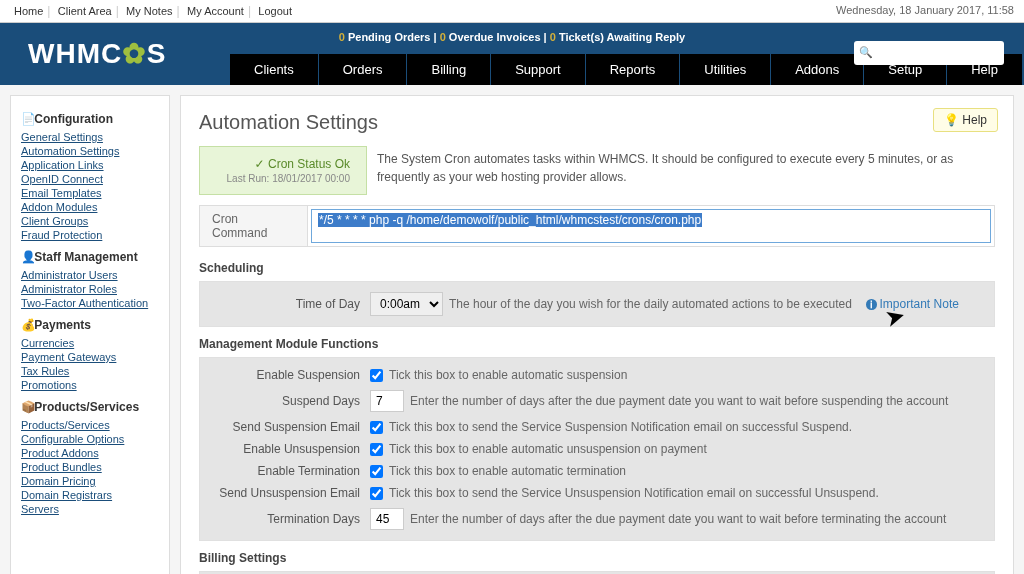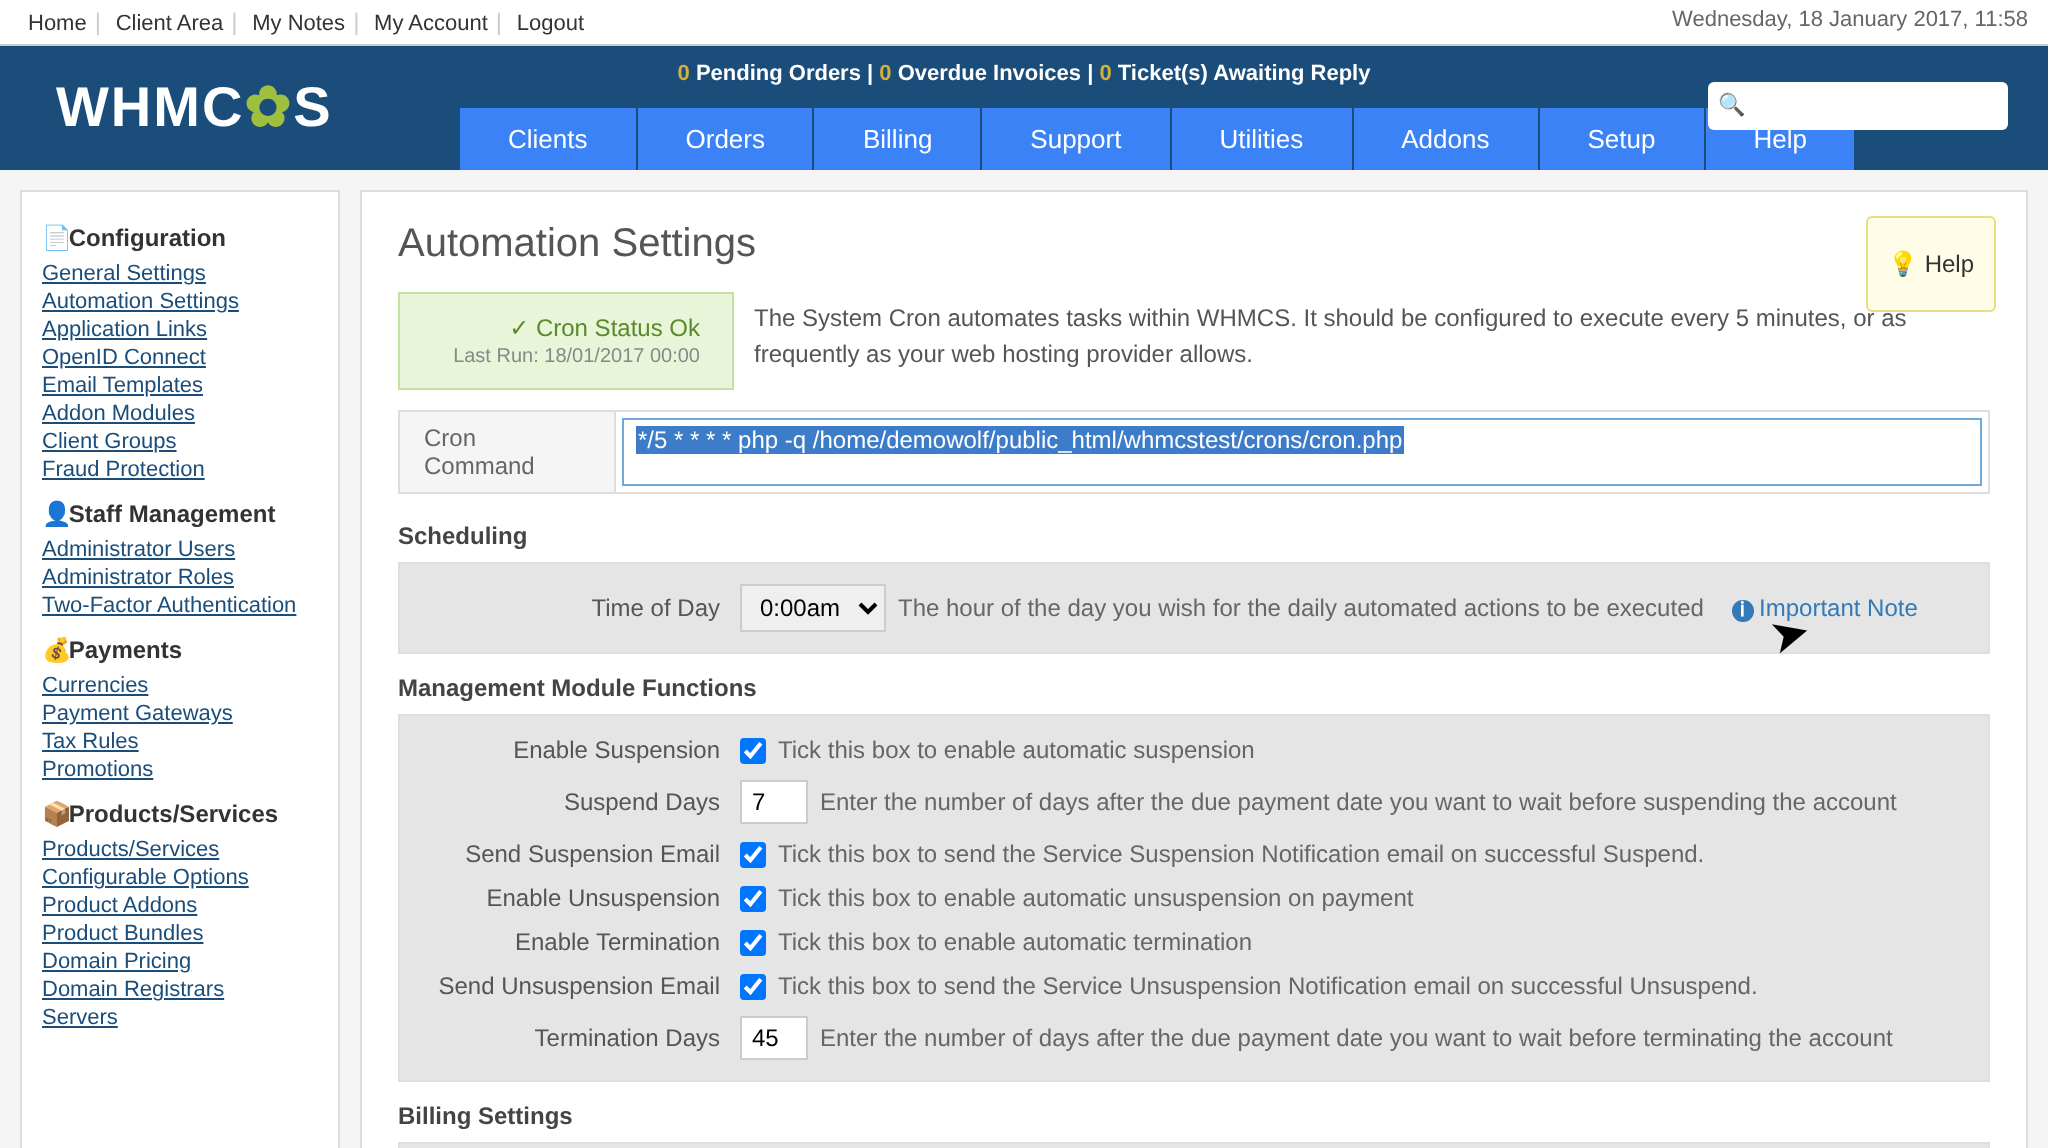--- a/index.html
+++ b/index.html
@@ -7,32 +7,32 @@
 .topbar { background: #fff; border-bottom: 1px solid #ccc; padding: 4px 10px; display: flex; justify-content: space-between; }
 .topbar a { color: #333; text-decoration: none; font-size: 11px; padding: 0 4px; }
 .topbar .sep { color: #ccc; }
 .datetime { color: #666; font-size: 11px; }
 .header { background: #1a4d7a; display: flex; align-items: flex-end; padding: 0 20px; position: relative; height: 62px; }
 .logo { font-size: 28px; font-weight: bold; color: #fff; position: absolute; top: 14px; left: 28px; letter-spacing: 1px; }
 .logo .gear { color: #9fbf3f; display:inline-block; }
 .status-top { position: absolute; top: 8px; left: 50%; transform: translateX(-50%); color: #fff; font-size: 11px; }
 .status-top span { color: #d4b03a; font-weight: bold; }
 .nav { display: flex; margin-left: 210px; }
-.nav a { color: #fff; text-decoration: none; font-size: 13px; padding: 8px 24px; background: #3b82f6; border-right: 1px solid #1a4d7a; }
+.nav a { color: #fff; text-decoration: none; font-size: 13px; padding: 8px 24px; background: #000000; border-right: 1px solid #1a4d7a; }
 .searchbox { position: absolute; right: 20px; top: 18px; }
 .searchbox input { width: 150px; padding: 5px 8px 5px 22px; border: none; border-radius: 3px; font-size: 12px; }
 .searchbox .sicon { position: absolute; left: 5px; top: 5px; color: #999; font-size: 11px; }
 .layout { display: flex; padding: 10px; gap: 10px; }
 .sidebar { width: 160px; flex-shrink: 0; background: #fff; border: 1px solid #ddd; padding: 8px 10px; font-size: 11px; }
 .sidebar h3 { font-size: 12px; font-weight: bold; color: #333; margin: 8px 0 4px; }
 .sidebar .sicon2 { display: inline-block; width: 10px; }
 .sidebar a { display: block; color: #1a4d7a; text-decoration: underline; font-size: 11px; padding: 1px 0; }
 .main { flex: 1; background: #fff; border: 1px solid #ddd; padding: 15px 18px; position: relative; }
 .main h1 { font-size: 20px; font-weight: normal; color: #555; margin-bottom: 12px; }
-.help-btn { position: absolute; top: 12px; right: 15px; background: #fffde7; border: 1px solid #e8e080; padding: 16px 10px; border-radius: 3px; font-size: 12px; }
+.help-btn { position: absolute; top: 12px; right: 15px; background: #fffde7; border: 1px solid #e8e080; padding: 4px 10px; border-radius: 3px; font-size: 12px; }
 .intro-row { display: flex; gap: 10px; margin-bottom: 10px; }
 .cron-status { background: #e8f5d8; border: 1px solid #c5e0a5; padding: 10px 16px; width: 168px; text-align: right; flex-shrink: 0; }
 .cron-status .ok { color: #5a8a2a; font-size: 12px; }
 .cron-status .lr { color: #888; font-size: 10px; margin-top: 2px; }
 .intro-text { font-size: 12px; color: #555; padding-top: 4px; line-height: 1.5; }
 .cmd-row { display: flex; border: 1px solid #ddd; margin-bottom: 14px; }
 .cmd-label { background: #f5f5f5; padding: 6px 12px; font-size: 12px; color: #666; border-right: 1px solid #ddd; width: 108px; }
 .cmd-input { flex: 1; border: 1px solid #6fa8dc; margin: 3px; padding: 3px 6px; font-size: 12px; position: relative; }
 .cmd-input .sel { background: #3d7cc9; color: #fff; padding: 0 1px; }
 .section-h { font-weight: bold; font-size: 12px; color: #444; margin: 8px 0 6px; }
@@ -67,20 +67,21 @@
   <div class="status-top">
     <span>0</span><span style="color:#fff"> Pending Orders | </span>
     <span>0</span><span style="color:#fff"> Overdue Invoices | </span>
     <span>0</span><span style="color:#fff"> Ticket(s) Awaiting Reply</span>
   </div>
   <div class="nav">
     <a href="#">Clients</a>
     <a href="#">Orders</a>
     <a href="#">Billing</a>
     <a href="#">Support</a>
+    <a href="#">Reports</a>
     <a href="#">Utilities</a>
     <a href="#">Addons</a>
     <a href="#">Setup</a>
     <a href="#">Help</a>
   </div>
   <div class="searchbox">
     <span class="sicon">🔍</span>
     <input type="text" style="">
   </div>
 </div>

